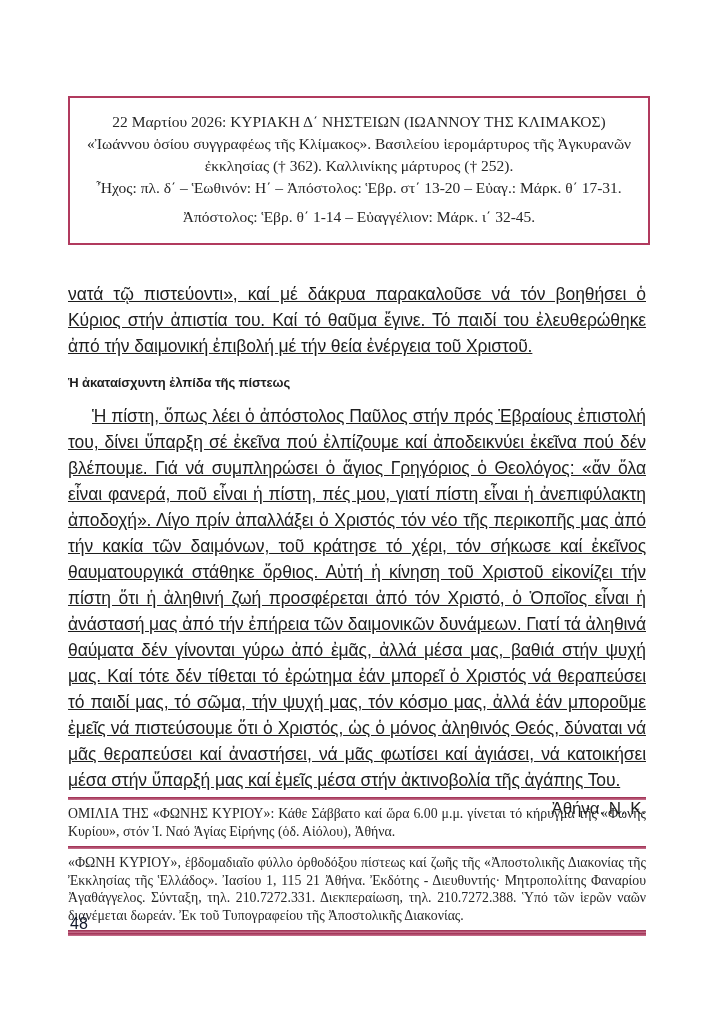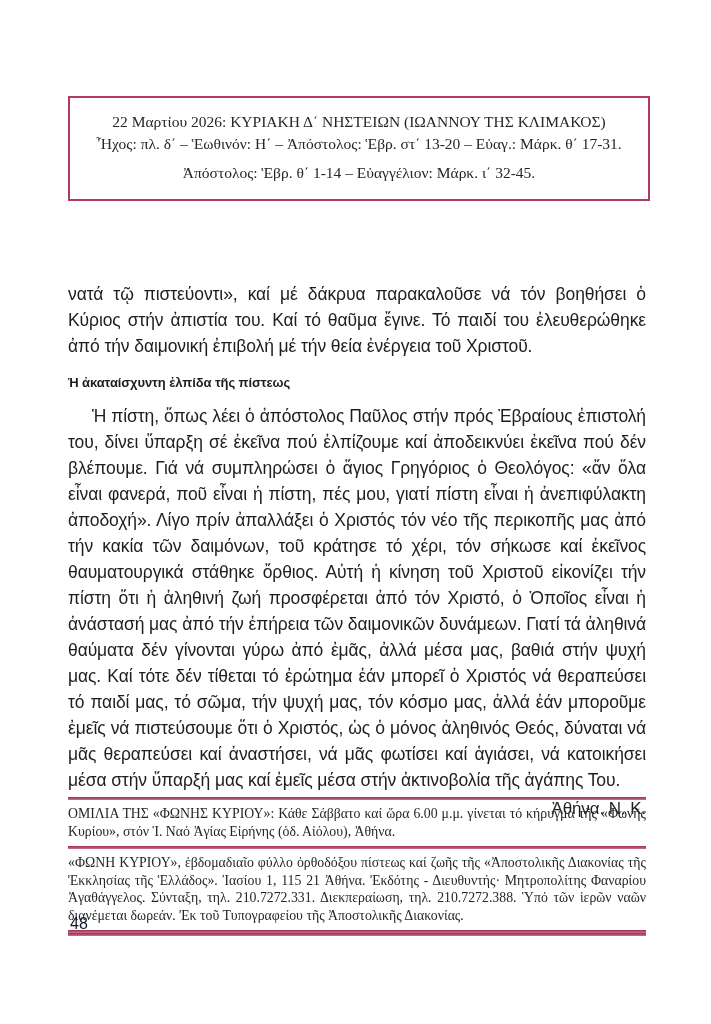--- a/index.html
+++ b/index.html
@@ -29,21 +29,21 @@
   }
   .header-box .group-next{margin-top:7px;}
 
   
   .article{
     position:absolute;left:68px;top:281px;width:578px;
     font-size:17.5px;line-height:26px;letter-spacing:-0.1px;
     color:var(--ink);
     text-align:justify;
   }
-  .article p{text-align:justify;}
+  .article p{text-align:justify;text-decoration:underline;}
   .article .heading{
     font-size:13px;font-weight:bold;
     text-align:left;
     margin:11px 0 7px;
   }
   .article .indent{text-indent:24px;}
   .article .signature{
     text-align:right;
     margin-top:3px;
     font-size:17px;
@@ -71,20 +71,21 @@
     font-family:"Liberation Sans",sans-serif;
   }
 </style>
 </head>
 <body>
 
 <div class="page">
 
   <div class="header-box">
     <div>22 Μαρτίου 2026: ΚΥΡΙΑΚΗ Δ΄ ΝΗΣΤΕΙΩΝ (ΙΩΑΝΝΟΥ ΤΗΣ ΚΛΙΜΑΚΟΣ)</div>
+    <div>«Ἰωάννου ὁσίου συγγραφέως τῆς Κλίμακος». Βασιλείου ἱερομάρτυρος τῆς Ἀγκυρανῶν ἐκκλησίας († 362). Καλλινίκης μάρτυρος († 252).</div>
     <div>Ἦχος: πλ. δ΄ – Ἑωθινόν: Η΄ – Ἀπόστολος: Ἑβρ. στ΄ 13-20 – Εὐαγ.: Μάρκ. θ΄ 17-31.</div>
     <div class="group-next">
       <div>Ἀπόστολος: Ἑβρ. θ΄ 1-14 – Εὐαγγέλιον: Μάρκ. ι΄ 32-45.</div>
     </div>
   </div>
 
   <div class="article">
     <p>νατά τῷ πιστεύοντι», καί μέ δάκρυα παρακαλοῦσε νά τόν βοηθήσει ὁ Κύριος στήν ἀπιστία του. Καί τό θαῦμα ἔγινε. Τό παιδί του ἐλευθερώθηκε ἀπό τήν δαιμονική ἐπιβολή μέ τήν θεία ἐνέργεια τοῦ Χριστοῦ.</p>
     <div class="heading">Ἡ ἀκαταίσχυντη ἐλπίδα τῆς πίστεως</div>
     <p class="indent">Ἡ πίστη, ὅπως λέει ὁ ἀπόστολος Παῦλος στήν πρός Ἑβραίους ἐπιστολή του, δίνει ὕπαρξη σέ ἐκεῖνα πού ἐλπίζουμε καί ἀποδεικνύει ἐκεῖνα πού δέν βλέπουμε. Γιά νά συμπληρώσει ὁ ἅγιος Γρηγόριος ὁ Θεολόγος: «ἄν ὅλα εἶναι φανερά, ποῦ εἶναι ἡ πίστη, πές μου, γιατί πίστη εἶναι ἡ ἀνεπιφύλακτη ἀποδοχή». Λίγο πρίν ἀπαλλάξει ὁ Χριστός τόν νέο τῆς περικοπῆς μας ἀπό τήν κακία τῶν δαιμόνων, τοῦ κράτησε τό χέρι, τόν σήκωσε καί ἐκεῖνος θαυματουργικά στάθηκε ὄρθιος. Αὐτή ἡ κίνηση τοῦ Χριστοῦ εἰκονίζει τήν πίστη ὅτι ἡ ἀληθινή ζωή προσφέρεται ἀπό τόν Χριστό, ὁ Ὁποῖος εἶναι ἡ ἀνάστασή μας ἀπό τήν ἐπήρεια τῶν δαιμονικῶν δυνάμεων. Γιατί τά ἀληθινά θαύματα δέν γίνονται γύρω ἀπό ἐμᾶς, ἀλλά μέσα μας, βαθιά στήν ψυχή μας. Καί τότε δέν τίθεται τό ἐρώτημα ἐάν μπορεῖ ὁ Χριστός νά θεραπεύσει τό παιδί μας, τό σῶμα, τήν ψυχή μας, τόν κόσμο μας, ἀλλά ἐάν μποροῦμε ἐμεῖς νά πιστεύσουμε ὅτι ὁ Χριστός, ὡς ὁ μόνος ἀληθινός Θεός, δύναται νά μᾶς θεραπεύσει καί ἀναστήσει, νά μᾶς φωτίσει καί ἁγιάσει, νά κατοικήσει μέσα στήν ὕπαρξή μας καί ἐμεῖς μέσα στήν ἀκτινοβολία τῆς ἀγάπης Του.</p>

